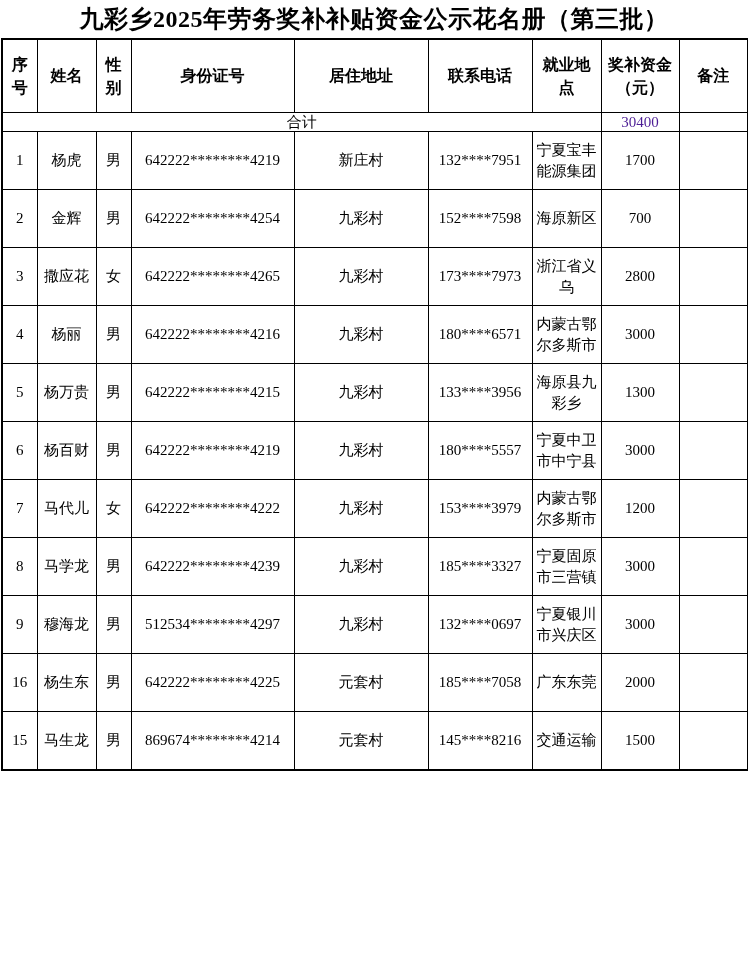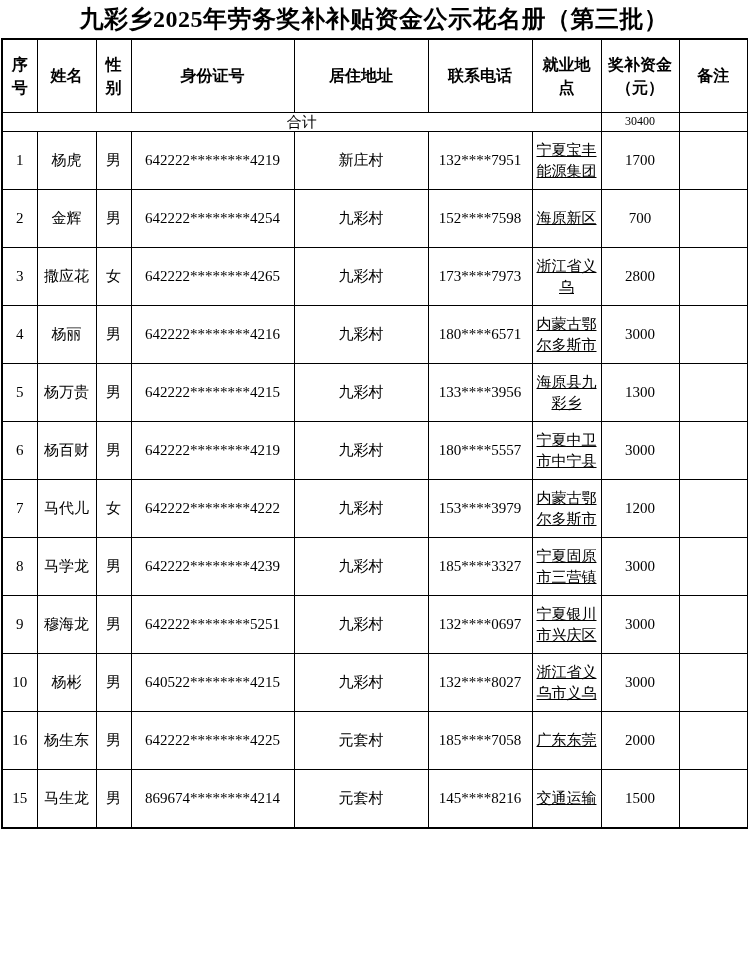--- a/index.html
+++ b/index.html
@@ -44,33 +44,33 @@
     white-space: pre-line;
     line-height: 1.45;
   }
   tr.total-row td {
     height: 18px;
     font-size: 15px;
     line-height: 1.1;
     margin-top: 20px;
   }
   tr.total-row .total-amount {
-    color: #000000;
-    font-size: 12px;
+    color: #4c1d95;
+    font-size: 15px;
   }
   tr.data-row td {
     height: 58px;
     font-size: 15px;
     line-height: 1.35;
   }
   td.num {
     font-size: 15px;
     letter-spacing: 0px;
   }
-  td.c-work { font-size: 15px; padding: 1px 3px; text-decoration: underline; }
+  td.c-work { font-size: 15px; padding: 1px 3px; }
 </style>
 </head>
 <body>
 
 <div class="page">
 
   <div class="doc-title">九彩乡2025年劳务奖补补贴资金公示花名册（第三批）</div>
 
   <table class="roster">
     <colgroup>
@@ -192,35 +192,24 @@
     <td class="c-addr">九彩村</td>
     <td class="c-phone num">185****3327</td>
     <td class="c-work">宁夏固原市三营镇</td>
     <td class="c-amount num">3000</td>
     <td class="c-remark"></td>
   </tr>
         <tr class="data-row">
     <td class="c-no">9</td>
     <td class="c-name">穆海龙</td>
     <td class="c-gender">男</td>
-    <td class="c-id num">642222********5251</td>
+    <td class="c-id num">512534********4297</td>
     <td class="c-addr">九彩村</td>
     <td class="c-phone num">132****0697</td>
     <td class="c-work">宁夏银川市兴庆区</td>
-    <td class="c-amount num">3000</td>
-    <td class="c-remark"></td>
-  </tr>
-        <tr class="data-row">
-    <td class="c-no">10</td>
-    <td class="c-name">杨彬</td>
-    <td class="c-gender">男</td>
-    <td class="c-id num">640522********4215</td>
-    <td class="c-addr">九彩村</td>
-    <td class="c-phone num">132****8027</td>
-    <td class="c-work">浙江省义乌市义乌</td>
     <td class="c-amount num">3000</td>
     <td class="c-remark"></td>
   </tr>
         <tr class="data-row">
     <td class="c-no">16</td>
     <td class="c-name">杨生东</td>
     <td class="c-gender">男</td>
     <td class="c-id num">642222********4225</td>
     <td class="c-addr">元套村</td>
     <td class="c-phone num">185****7058</td>

